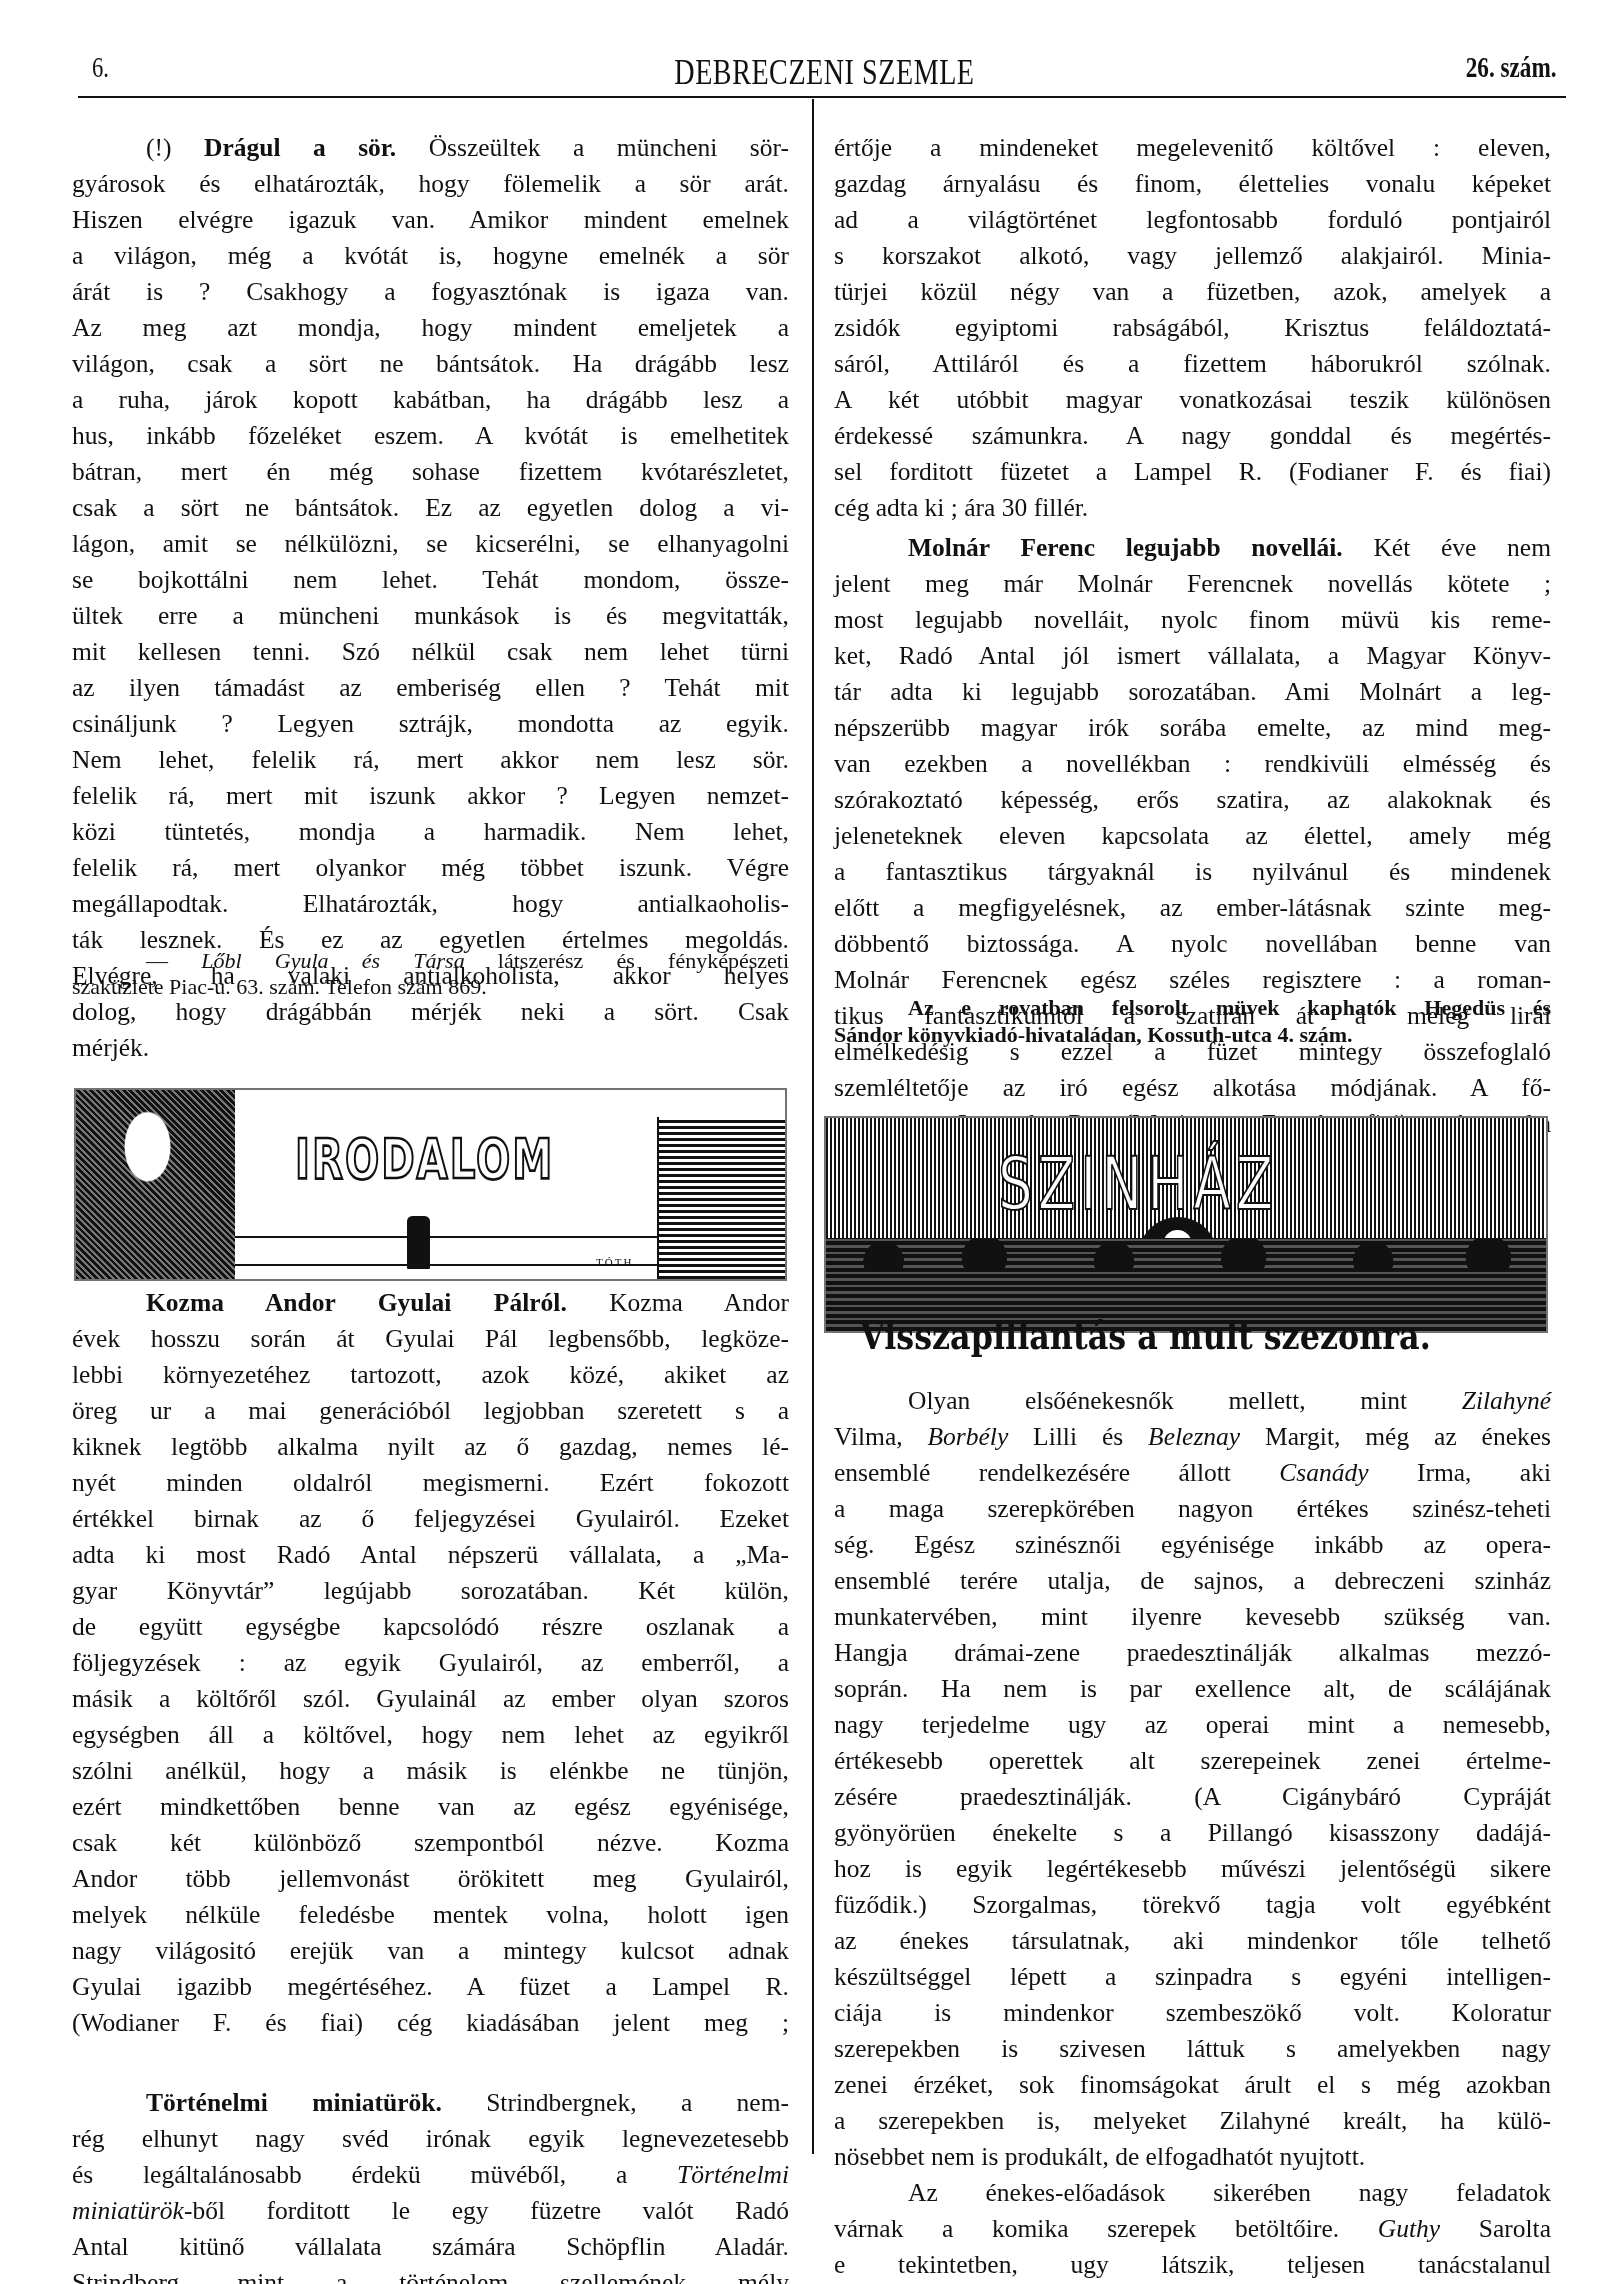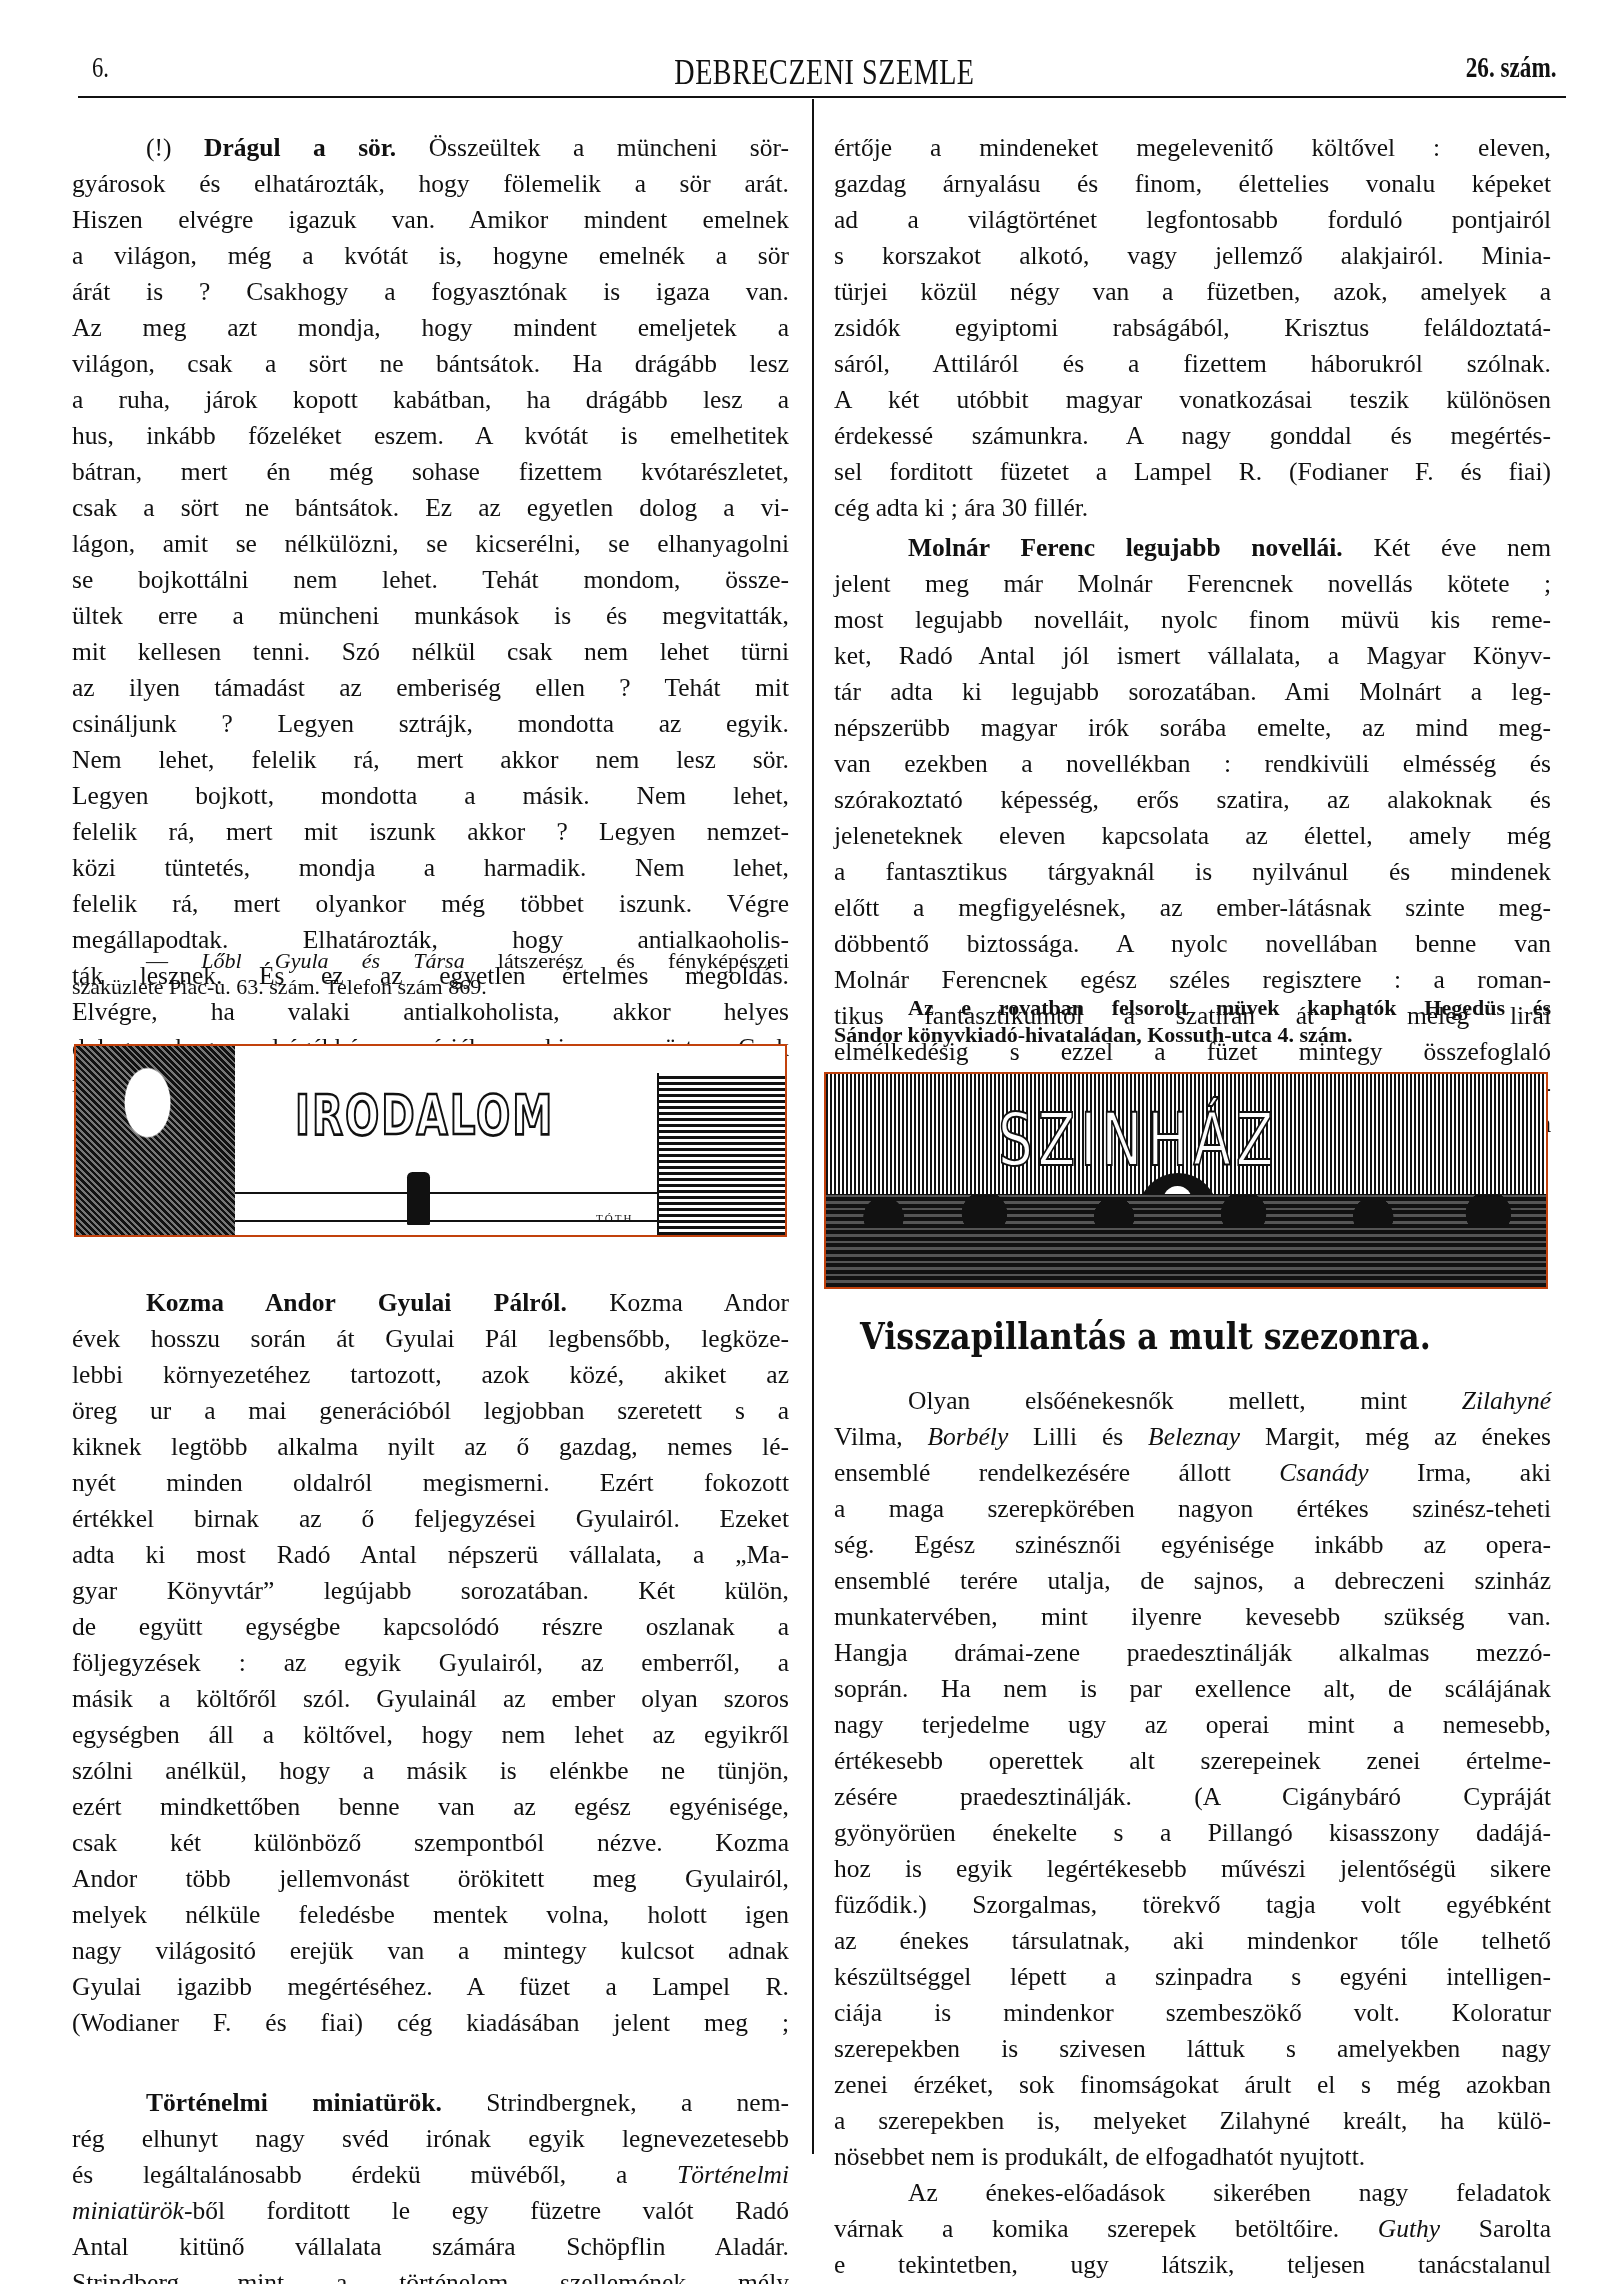--- a/index.html
+++ b/index.html
@@ -15,21 +15,21 @@
 
   .col { position:absolute; font-size:25.5px; line-height:36px; text-align:justify; }
   .col .line { display:block; white-space:nowrap; text-align:justify; text-align-last:justify; height:36px; overflow:visible; }
   .col .line.last { text-align-last:left; }
   .ind { padding-left:74px; }
   .lcol { left:72px; width:717px; }
   .rcol { left:834px; width:717px; }
   b { font-weight:bold; }
   i { font-style:italic; }
 
-  .banner { position:absolute; border:2px solid #c2410c; background:#fff; overflow:hidden; }
+  .banner { position:absolute; border:2px solid #737373; background:#fff; overflow:hidden;margin-top:44px; }
   .banner-irod { left:74px; top:1044px; width:709px; height:189px; }
   .banner-szin { left:824px; top:1072px; width:708px; height:213px;
     background: repeating-linear-gradient(90deg,#111 0 2px,#fff 2px 4px); padding-left: 12px; }
   .irod-word { position:absolute; left:219px; top:36px; font-family:"DejaVu Sans",sans-serif; font-size:56px; font-weight:bold; color:#fff;
      -webkit-text-stroke:2.7px #111; letter-spacing:2.7px; transform:scaleX(0.72); transform-origin:left; }
   .man { position:absolute; left:0; top:0; width:159px; height:189px; background:
      radial-gradient(ellipse at 45% 30%, #fff 0 18%, transparent 19%),
      repeating-linear-gradient(45deg,#111 0 2.7px,#777 2.7px 4.6px); }
   .shelf { position:absolute; right:0; top:26.5px; width:126px; height:162px; background:
      repeating-linear-gradient(0deg,#111 0 3.3px,#fff 3.3px 6px); border-left:2.7px solid #111; }
@@ -83,21 +83,20 @@
     <span class="line">hus, inkább főzeléket eszem. A kvótát is emelhetitek</span>
     <span class="line">bátran, mert én még sohase fizettem kvótarészletet,</span>
     <span class="line">csak a sört ne bántsátok. Ez az egyetlen dolog a vi-</span>
     <span class="line">lágon, amit se nélkülözni, se kicserélni, se elhanyagolni</span>
     <span class="line">se bojkottálni nem lehet. Tehát mondom, össze-</span>
     <span class="line">ültek erre a müncheni munkások is és megvitatták,</span>
     <span class="line">mit kellesen tenni. Szó nélkül csak nem lehet türni</span>
     <span class="line">az ilyen támadást az emberiség ellen ? Tehát mit</span>
     <span class="line">csináljunk ? Legyen sztrájk, mondotta az egyik.</span>
     <span class="line">Nem lehet, felelik rá, mert akkor nem lesz sör.</span>
-    <span class="line">Legyen bojkott, mondotta a másik. Nem lehet,</span>
     <span class="line">felelik rá, mert mit iszunk akkor ? Legyen nemzet-</span>
     <span class="line">közi tüntetés, mondja a harmadik. Nem lehet,</span>
     <span class="line">felelik rá, mert olyankor még többet iszunk. Végre</span>
     <span class="line">megállapodtak. Elhatározták, hogy antialkaoholis-</span>
     <span class="line">ták lesznek. És ez az egyetlen értelmes megoldás.</span>
     <span class="line">Elvégre, ha valaki antialkoholista, akkor helyes</span>
     <span class="line">dolog, hogy drágábbán mérjék neki a sört. Csak</span>
     <span class="line last">mérjék.</span>
   </div>
 

